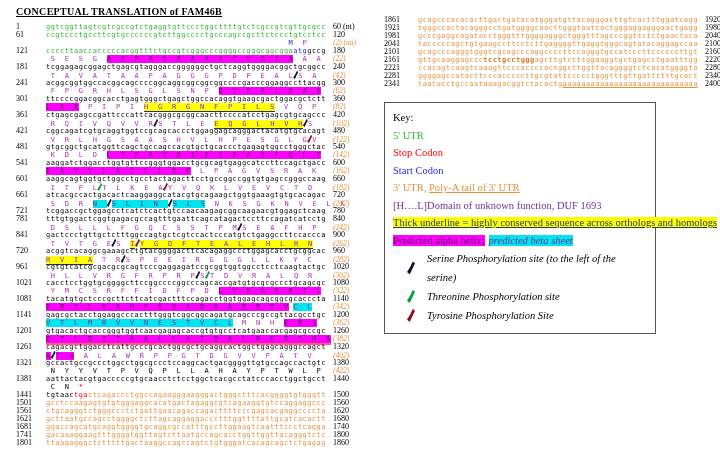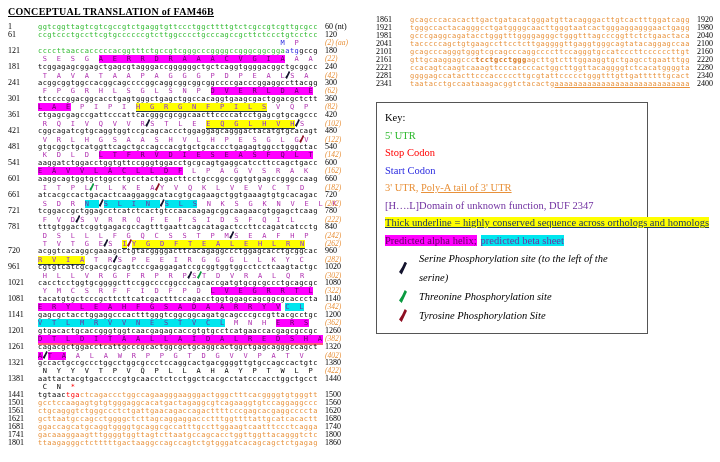--- a/index.html
+++ b/index.html
@@ -1,18 +1,18 @@
 <!DOCTYPE html>
 <html><head>
 <meta charset="utf-8">
 <style>
   * { margin:0; padding:0; box-sizing:border-box; }
   html,body { width:720px; height:462px; background:#ffffff; overflow:hidden; }
   body { font-family:"Liberation Serif", serif; }
-  #page { width:720px; height:462px; display:flex; padding:4px 2px 0 8px; }
+  #page { width:720px; height:462px; display:flex; padding:4px 2px 0 16px; }
 
   
   #left-panel { width:364px; flex:0 0 364px; }
   #right-panel { width:346px; flex:0 0 346px; padding-top:12px; margin-left:4px; }
 
   #doc-title {
     font-size:10px; font-weight:bold; letter-spacing:.3px;
     text-decoration:underline; color:#000; margin:2px 0 6px 0;
     font-family:"Liberation Serif", serif;
   }
@@ -55,21 +55,21 @@
   .key-line { font-size:10.5px; line-height:17.5px; white-space:nowrap; }
   .k-black { color:#000; }
   .k-green { color:#2db92d; }
   .k-blue  { color:#2a2ae0; }
   .k-red   { color:#ff0000; }
   .k-orange{ color:#e8913a; }
   .k-under { text-decoration:underline; }
   .k-purple{ color:#7030a0; }
   .k-conserved { background:#ffff00; color:#1f3864; text-decoration:underline; }
   .k-helix { background:#ff00ff; color:#5c005c; }
-  .k-beta  { background:#00e6ee; color:#7030a0; margin-left:4px; }
+  .k-beta  { background:#00e6ee; color:#7030a0; margin-left:4px;font-style:italic; }
   .key-arrow-line { display:flex; align-items:center; font-size:10.5px; line-height:19px;
                     color:#000; padding-left:14px;font-style:italic; }
   .arrK { width:8px; height:13px; margin-right:12px; flex:0 0 8px; }
 </style>
 </head>
 <body>
 
 <div id="page">
 
   <div id="left-panel">
@@ -189,33 +189,33 @@
           <span class="num numl"></span>
           <span class="seq"><span class="s-p"> S  D  R  </span><span class="s-c">N  </span><span class="arr as"></span><span class="s-c">S  L  I  N  </span><span class="arr as"></span><span class="s-c">S  L  S</span><span class="s-p">  N  K  S  G  K  N  V  E  L  K</span></span>
           <span class="num numr cnt">(202)</span>
         </div>
         <div class="seqrow">
           <span class="num numl">721</span>
           <span class="seq"><span class="s-k">tcggaccgctggagcctcatctcactgtccaacaagagcggcaagaacgtggagctcaag</span></span>
           <span class="num numr">780</span>
         </div>
         <div class="seqrow">
-          <span class="num numl"></span>
-          <span class="seq"><span class="s-p"> F  V  D</span><span class="arr as"></span><span class="s-p">S  V  R  R  Q  F  E  F  S  I  D  S  F  Q  I  L</span></span>
-          <span class="num numr cnt">(222)</span>
-        </div>
-        <div class="seqrow">
           <span class="num numl">781</span>
           <span class="seq"><span class="s-k">tttgtggactcggtgagacgccagtttgaattcagcatagactccttccagatcatcctg</span></span>
           <span class="num numr">840</span>
         </div>
         <div class="seqrow">
           <span class="num numl"></span>
           <span class="seq"><span class="s-p"> D  S  L  L  L  F  G  Q  C  S  S  T  P  M</span><span class="arr as"></span><span class="s-p">S  E  A  F  H  P</span></span>
           <span class="num numr cnt">(242)</span>
+        </div>
+        <div class="seqrow">
+          <span class="num numl">841</span>
+          <span class="seq"><span class="s-k">gactccctgttgctctttggccagtgctcgtccactcccatgtctgaggccttccaccca</span></span>
+          <span class="num numr">900</span>
         </div>
         <div class="seqrow">
           <span class="num numl"></span>
           <span class="seq"><span class="s-p"> T  V  T  G  E</span><span class="arr as"></span><span class="s-p">S  </span><span class="s-y">I</span><span class="arr ay"></span><span class="s-y">Y  G  D  F  T  E  A  L  E  H  L  R  N</span></span>
           <span class="num numr cnt">(262)</span>
         </div>
         <div class="seqrow">
           <span class="num numl">720</span>
           <span class="seq"><span class="s-k">acggtcacaggcgaaagcctgtacggggacttcacagaggccctggagcacctgcggcac</span></span>
           <span class="num numr">960</span>
@@ -393,21 +393,21 @@
       </div>
 
     <div id="key-box">
       <div class="key-line k-black">Key:</div>
       <div class="key-line"><span class="k-green">5' UTR</span></div>
       <div class="key-line"><span class="k-red">Stop Codon</span></div>
       <div class="key-line"><span class="k-blue">Start Codon</span></div>
       <div class="key-line">
         <span class="k-orange">3' UTR, </span><span class="k-orange k-under">Poly-A tail of 3' UTR</span>
       </div>
-      <div class="key-line"><span class="k-purple">[H….L]Domain of unknown function, DUF 2347</span></div>
+      <div class="key-line"><span class="k-purple">[H….L]Domain of unknown function, DUF 1693</span></div>
       <div class="key-line"><span class="k-conserved">Thick underline = highly conserved sequence across orthologs and homologs</span></div>
       <div class="key-line">
         <span class="k-helix">Predicted alpha helix;</span><span class="k-beta">predicted beta sheet</span>
       </div>
       <div class="key-arrow-line">
         <span class="arr arrK as"></span>
         <span>Serine Phosphorylation site (to the left of the serine)</span>
       </div>
       <div class="key-arrow-line">
         <span class="arr arrK at"></span>

